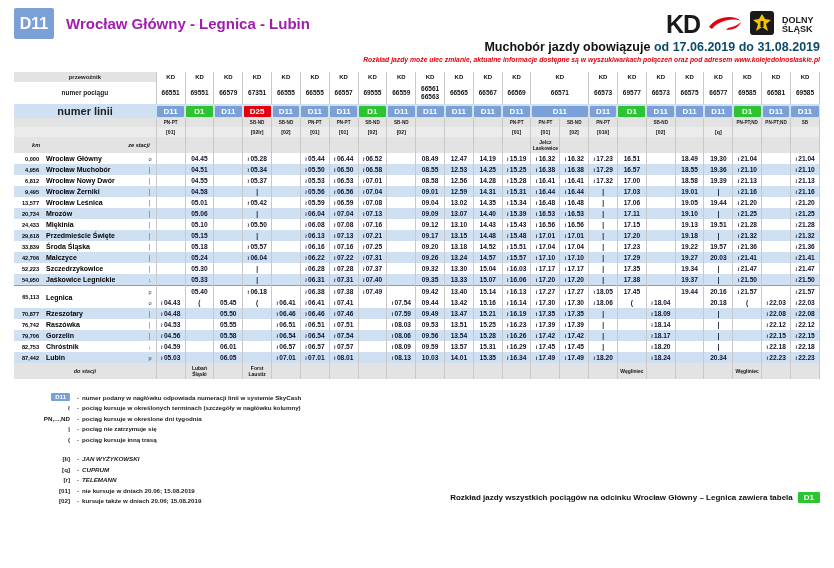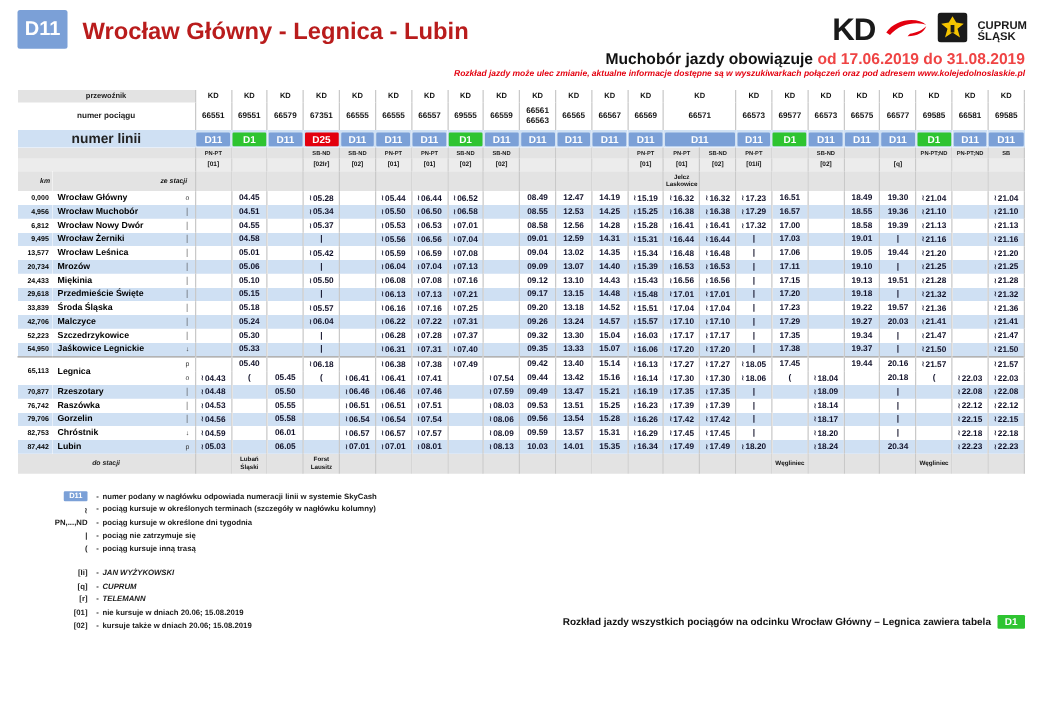--- a/index.html
+++ b/index.html
@@ -3,28 +3,28 @@
 <meta charset="utf-8">
 <style>
   html,body{margin:0;padding:0;background:#fff;}
   .page{position:relative;width:834px;height:568px;background:#fff;overflow:hidden;
         font-family:"Liberation Sans",sans-serif;color:#111;}
   
   .hdr{position:absolute;left:14px;top:8px;right:14px;height:40px;}
   .line-badge{position:absolute;left:0;top:0;width:40px;height:31px;background:#7ba0d7;
         color:#fff;font-weight:bold;font-size:16px;display:flex;align-items:center;justify-content:center;
         border-radius:2px;}
-  .title{position:absolute;left:52px;top:7px;font-size:19px;font-weight:bold;color:#b91c1c;}
+  .title{position:absolute;left:52px;top:7px;font-size:15px;font-weight:bold;color:#a21caf;}
   .logos{position:absolute;right:0;top:2px;display:flex;align-items:center;gap:8px;}
   .kd-word{font-size:25px;font-weight:900;letter-spacing:-1px;color:#1a1a1a;}
   .region-name{font-size:9px;line-height:9px;font-weight:900;color:#1a1a1a;width:38px;}
   
   .valid{position:absolute;right:14px;top:40px;text-align:right;}
   .valid .l1{font-size:12.5px;font-weight:bold;}
-  .valid .l1 .dates{color:#ef4444;}
+  .valid .l1 .dates{color:#0c4a6e;}
   .valid .l2{font-size:6.8px;font-weight:bold;font-style:italic;color:#e3000f;margin-top:2px;}
   
   table.tt{border-collapse:collapse;table-layout:fixed;position:absolute;left:14px;top:72px;width:806px;}
   .tt td{padding:0;margin:0;overflow:hidden;white-space:nowrap;text-align:center;vertical-align:middle;}
   .tt .timecol{border-left:1px solid #c9c9c9;border-right:1px solid #c9c9c9;}
   .r-carrier td{height:10px;font-size:6px;font-weight:bold;}
   .r-carrier .lblcell{background:#e3e3e3;}
   .r-train td{height:22px;font-size:6.5px;font-weight:bold;line-height:8px;}
   .r-line td{height:14px;background:#cfe0f3;}
   .r-line .lblcell{font-size:11px;font-weight:bold;}
@@ -75,21 +75,21 @@
           <path d="M20 14 C 26 13, 30 11, 33 8 C 31 13, 26 16, 18 16 Z" fill="#e3000f"></path>
         </svg>
       </span>
       <span>
         <svg width="24" height="24" viewBox="0 0 24 24">
           <rect x="0" y="0" width="24" height="24" rx="3" fill="#1a1a1a"></rect>
           <path d="M12 3 L15 8 L21 9 L16 13 L18 20 L12 16 L6 20 L8 13 L3 9 L9 8 Z" fill="#f5c400"></path>
           <rect x="10.5" y="10" width="3" height="6" fill="#1a1a1a"></rect>
         </svg>
       </span>
-      <span class="region-name">CUPRUM ŚLĄSK</span>
+      <span class="region-name">DOLNY ŚLĄSK</span>
     </div>
   </div>
 
   <div class="valid">
     <div class="l1">
       <span>Muchobór jazdy obowiązuje</span>
       <span class="dates">od 17.06.2019 do 31.08.2019</span>
     </div>
     <div class="l2">Rozkład jazdy może ulec zmianie, aktualne informacje dostępne są w wyszukiwarkach połączeń oraz pod adresem www.kolejedolnoslaskie.pl</div>
   </div>

